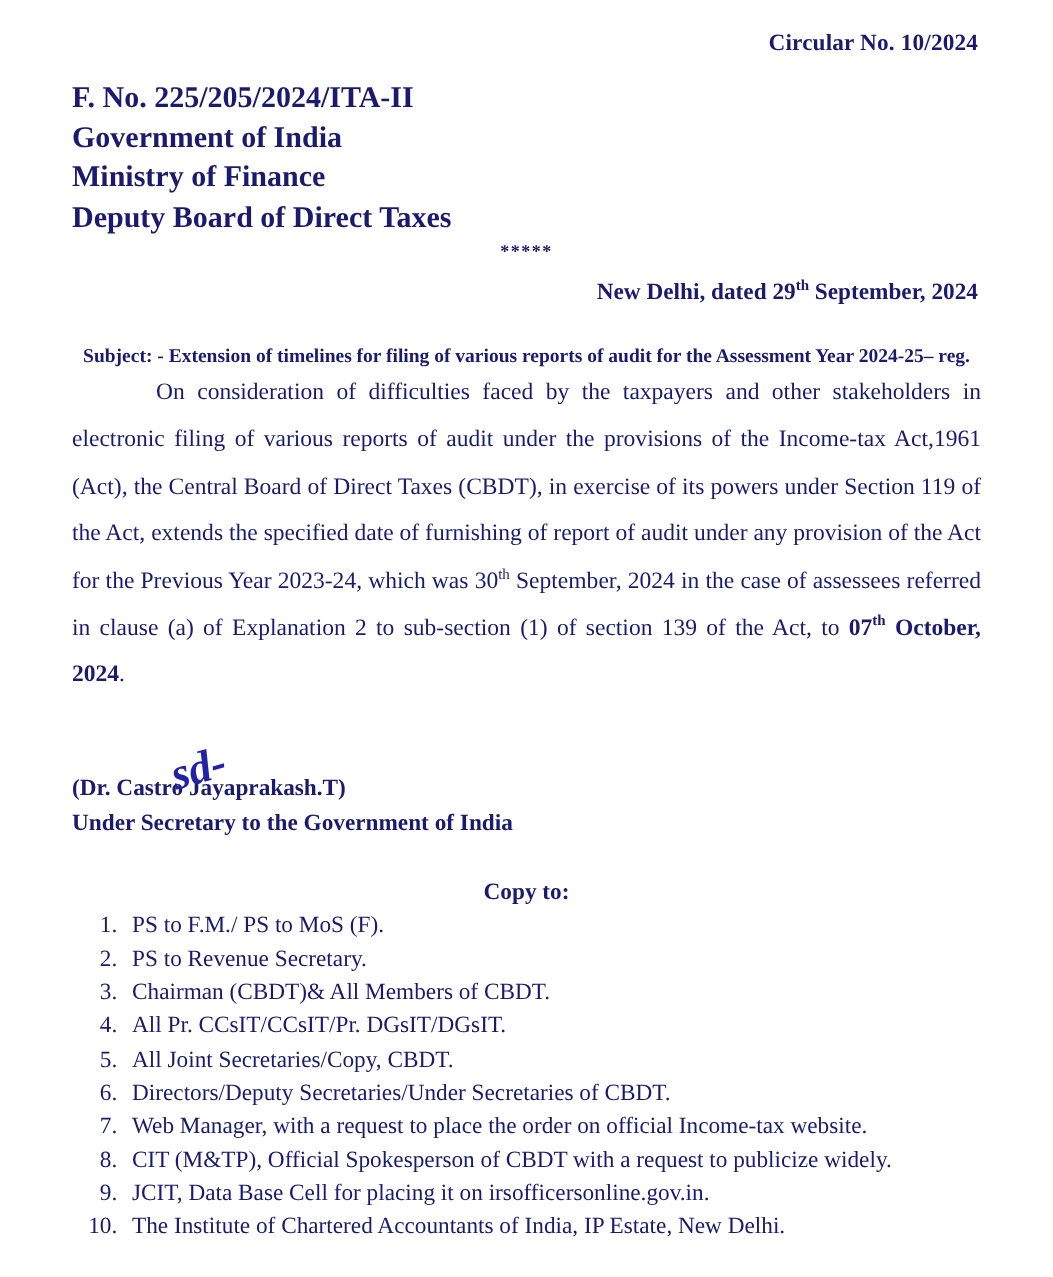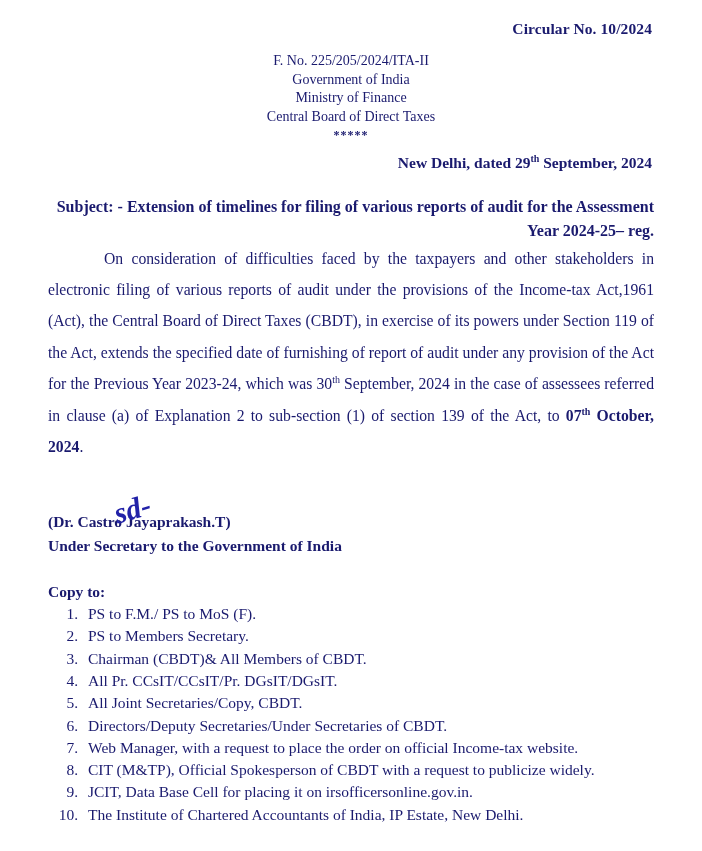--- a/index.html
+++ b/index.html
@@ -23,23 +23,23 @@
   }
   .circular-no {
     text-align: right;
     font-weight: bold;
     font-size: 15.5px;
     letter-spacing: 0.1px;
     margin-top: 6px;
     margin-right: 2px;
   }
   .heading-block {
-    text-align: center;
-    font-weight: normal;
-    font-size: 14px;
+    text-align: left;
+    font-weight: bold;
+    font-size: 20px;
     line-height: 1.33;
     margin-top: 14px;
   }
   .heading-block div {
     margin: 0;
   }
   .stars {
     text-align: center;
     font-weight: bold;
     font-size: 12px;
@@ -52,24 +52,24 @@
     margin-top: 10px;
     margin-right: 2px;
     font-weight: bold;
   }
   .dateline sup {
     font-size: 10px;
     vertical-align: super;
   }
   .subject {
     font-weight: bold;
-    font-size: 16px;
+    font-size: 13px;
     line-height: 1.5;
     margin-top: 22px;
-    text-align: right;
+    text-align: center;
   }
   .body-para {
     font-size: 15.7px;
     line-height: 2.0;
     text-align: justify;
     text-indent: 56px;
   }
   .body-para sup {
     font-size: 10px;
     vertical-align: super;
@@ -95,20 +95,21 @@
     font-size: 30px;
     color: #2222a8;
     transform: rotate(-16deg);
     font-style: italic;
     pointer-events: none;
   }
   .copy-to {
     margin-top: 26px;
     font-size: 15.5px;
     font-weight: bold;
+    text-align: center;
   }
   ol.copy-list {
     margin: 2px 0 0 0;
     padding-left: 34px;
     font-size: 15.5px;
     font-weight: normal;
     line-height: 1.44;
   }
   ol.copy-list li {
     padding-left: 6px;
@@ -119,42 +120,42 @@
 <body>
 
 <div class="page">
 
   <div class="circular-no">Circular No. 10/2024</div>
 
   <div class="heading-block">
     <div>F. No. 225/205/2024/ITA-II</div>
     <div>Government of India</div>
     <div>Ministry of Finance</div>
-    <div>Central Board of Direct Taxes</div>
+    <div>Deputy Board of Direct Taxes</div>
   </div>
 
   <div class="stars">*****</div>
 
   <div class="dateline"><span>New Delhi, dated 29</span><sup>th</sup><span> September, 2024</span></div>
 
   <div class="subject">Subject: - Extension of timelines for filing of various reports of audit for the Assessment Year 2024-25– reg.</div>
 
   <div class="body-para"><span>On consideration of difficulties faced by the taxpayers and other stakeholders in electronic filing of various reports of audit under the provisions of the Income-tax Act,1961 (Act), the Central Board of Direct Taxes (CBDT), in exercise of its powers under Section 119 of the Act, extends the specified date of furnishing of report of audit under any provision of the Act for the Previous Year 2023-24, which was 30</span><sup>th</sup><span> September, 2024 in the case of assessees referred in clause (a) of Explanation 2 to sub-section (1) of section 139 of the Act, to </span><b>07</b><b><sup>th</sup></b><b> October, 2024</b><span>.</span></div>
 
   <div class="sig-block">
     <span class="sig-scribble-1">sd-</span>
     <span class="nm">(Dr. Castro Jayaprakash.T)</span>
     <span class="nm">Under Secretary to the Government of India</span>
   </div>
 
   <div class="copy-to">Copy to:</div>
 
   <ol class="copy-list">
     <li>PS to F.M./ PS to MoS (F).</li>
-    <li>PS to Members Secretary.</li>
+    <li>PS to Revenue Secretary.</li>
     <li>Chairman (CBDT)&amp; All Members of CBDT.</li>
     <li>All Pr. CCsIT/CCsIT/Pr. DGsIT/DGsIT.</li>
     <li>All Joint Secretaries/Copy, CBDT.</li>
     <li>Directors/Deputy Secretaries/Under Secretaries of CBDT.</li>
     <li>Web Manager, with a request to place the order on official Income-tax website.</li>
     <li>CIT (M&amp;TP), Official Spokesperson of CBDT with a request to publicize widely.</li>
     <li>JCIT, Data Base Cell for placing it on irsofficersonline.gov.in.</li>
     <li>The Institute of Chartered Accountants of India, IP Estate, New Delhi.</li>
 
   </ol>

